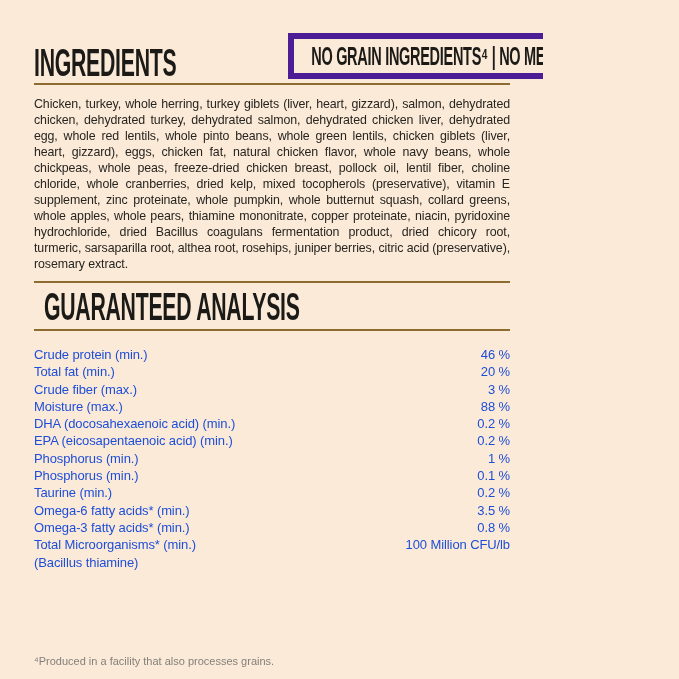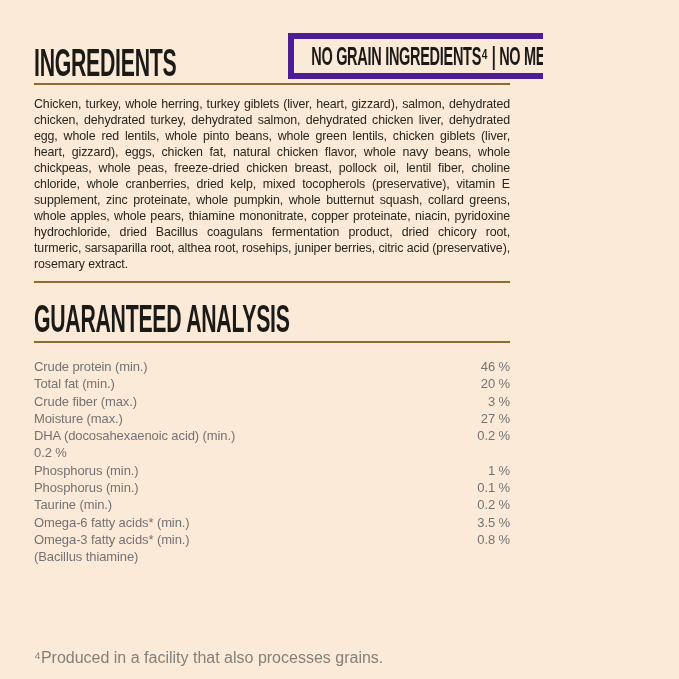--- a/index.html
+++ b/index.html
@@ -71,45 +71,46 @@
     margin-top: 11px;
     font-size: 12.4px;
     line-height: 16px;
     letter-spacing: -0.1px;
     text-align: justify;
     color: #26251ف0;
     color: #26251f;
   }
   .rule-above-analysis { margin-top: 9px; }
   .analysis-title-wrap {
-    margin-top: 14px;
+    margin-top: 2px;
     height: 38px;
     display: flex;
     align-items: flex-end;
+    justify-content: center;
   }
   .rule-under-analysis { margin-top: 6px; }
   .analysis-table {
     margin-top: 15px;
   }
   .analysis-row {
     display: flex;
     justify-content: space-between;
     align-items: baseline;
     font-size: 13px;
     line-height: 17.3px;
     letter-spacing: -0.1px;
-    color: #737373;
+    color: #1d4ed8;
   }
   .row-label { text-align: left; }
   .row-value { text-align: right; white-space: nowrap; }
   .footnote {
     position: absolute;
     left: 34px;
     bottom: 12px;
-    font-size: 16px;
+    font-size: 11px;
     letter-spacing: 0;
     color: #83807a;
   }
 </style>
 </head>
 <body>
 
 <div class="sheet">
   <div class="content">
 
@@ -137,27 +138,28 @@
       <div class="analysis-row">
         <span class="row-label">Total fat (min.)</span>
         <span class="row-value">20 %</span>
       </div>
       <div class="analysis-row">
         <span class="row-label">Crude fiber (max.)</span>
         <span class="row-value">3 %</span>
       </div>
       <div class="analysis-row">
         <span class="row-label">Moisture (max.)</span>
-        <span class="row-value">27 %</span>
+        <span class="row-value">88 %</span>
       </div>
       <div class="analysis-row">
         <span class="row-label">DHA (docosahexaenoic acid) (min.)</span>
         <span class="row-value">0.2 %</span>
       </div>
       <div class="analysis-row">
+        <span class="row-label">EPA (eicosapentaenoic acid) (min.)</span>
         <span class="row-value">0.2 %</span>
       </div>
       <div class="analysis-row">
         <span class="row-label">Phosphorus (min.)</span>
         <span class="row-value">1 %</span>
       </div>
       <div class="analysis-row">
         <span class="row-label">Phosphorus (min.)</span>
         <span class="row-value">0.1 %</span>
       </div>
@@ -167,20 +169,24 @@
       </div>
       <div class="analysis-row">
         <span class="row-label">Omega-6 fatty acids* (min.)</span>
         <span class="row-value">3.5 %</span>
       </div>
       <div class="analysis-row">
         <span class="row-label">Omega-3 fatty acids* (min.)</span>
         <span class="row-value">0.8 %</span>
       </div>
       <div class="analysis-row">
+        <span class="row-label">Total Microorganisms* (min.)</span>
+        <span class="row-value">100 Million CFU/lb</span>
+      </div>
+      <div class="analysis-row">
         <span class="row-label">(Bacillus thiamine)</span>
         <span class="row-value"></span>
       </div>
     </div>
   </div>
 
   <div class="footnote">⁴Produced in a facility that also processes grains.</div>
 </div>
 
 </body></html>

